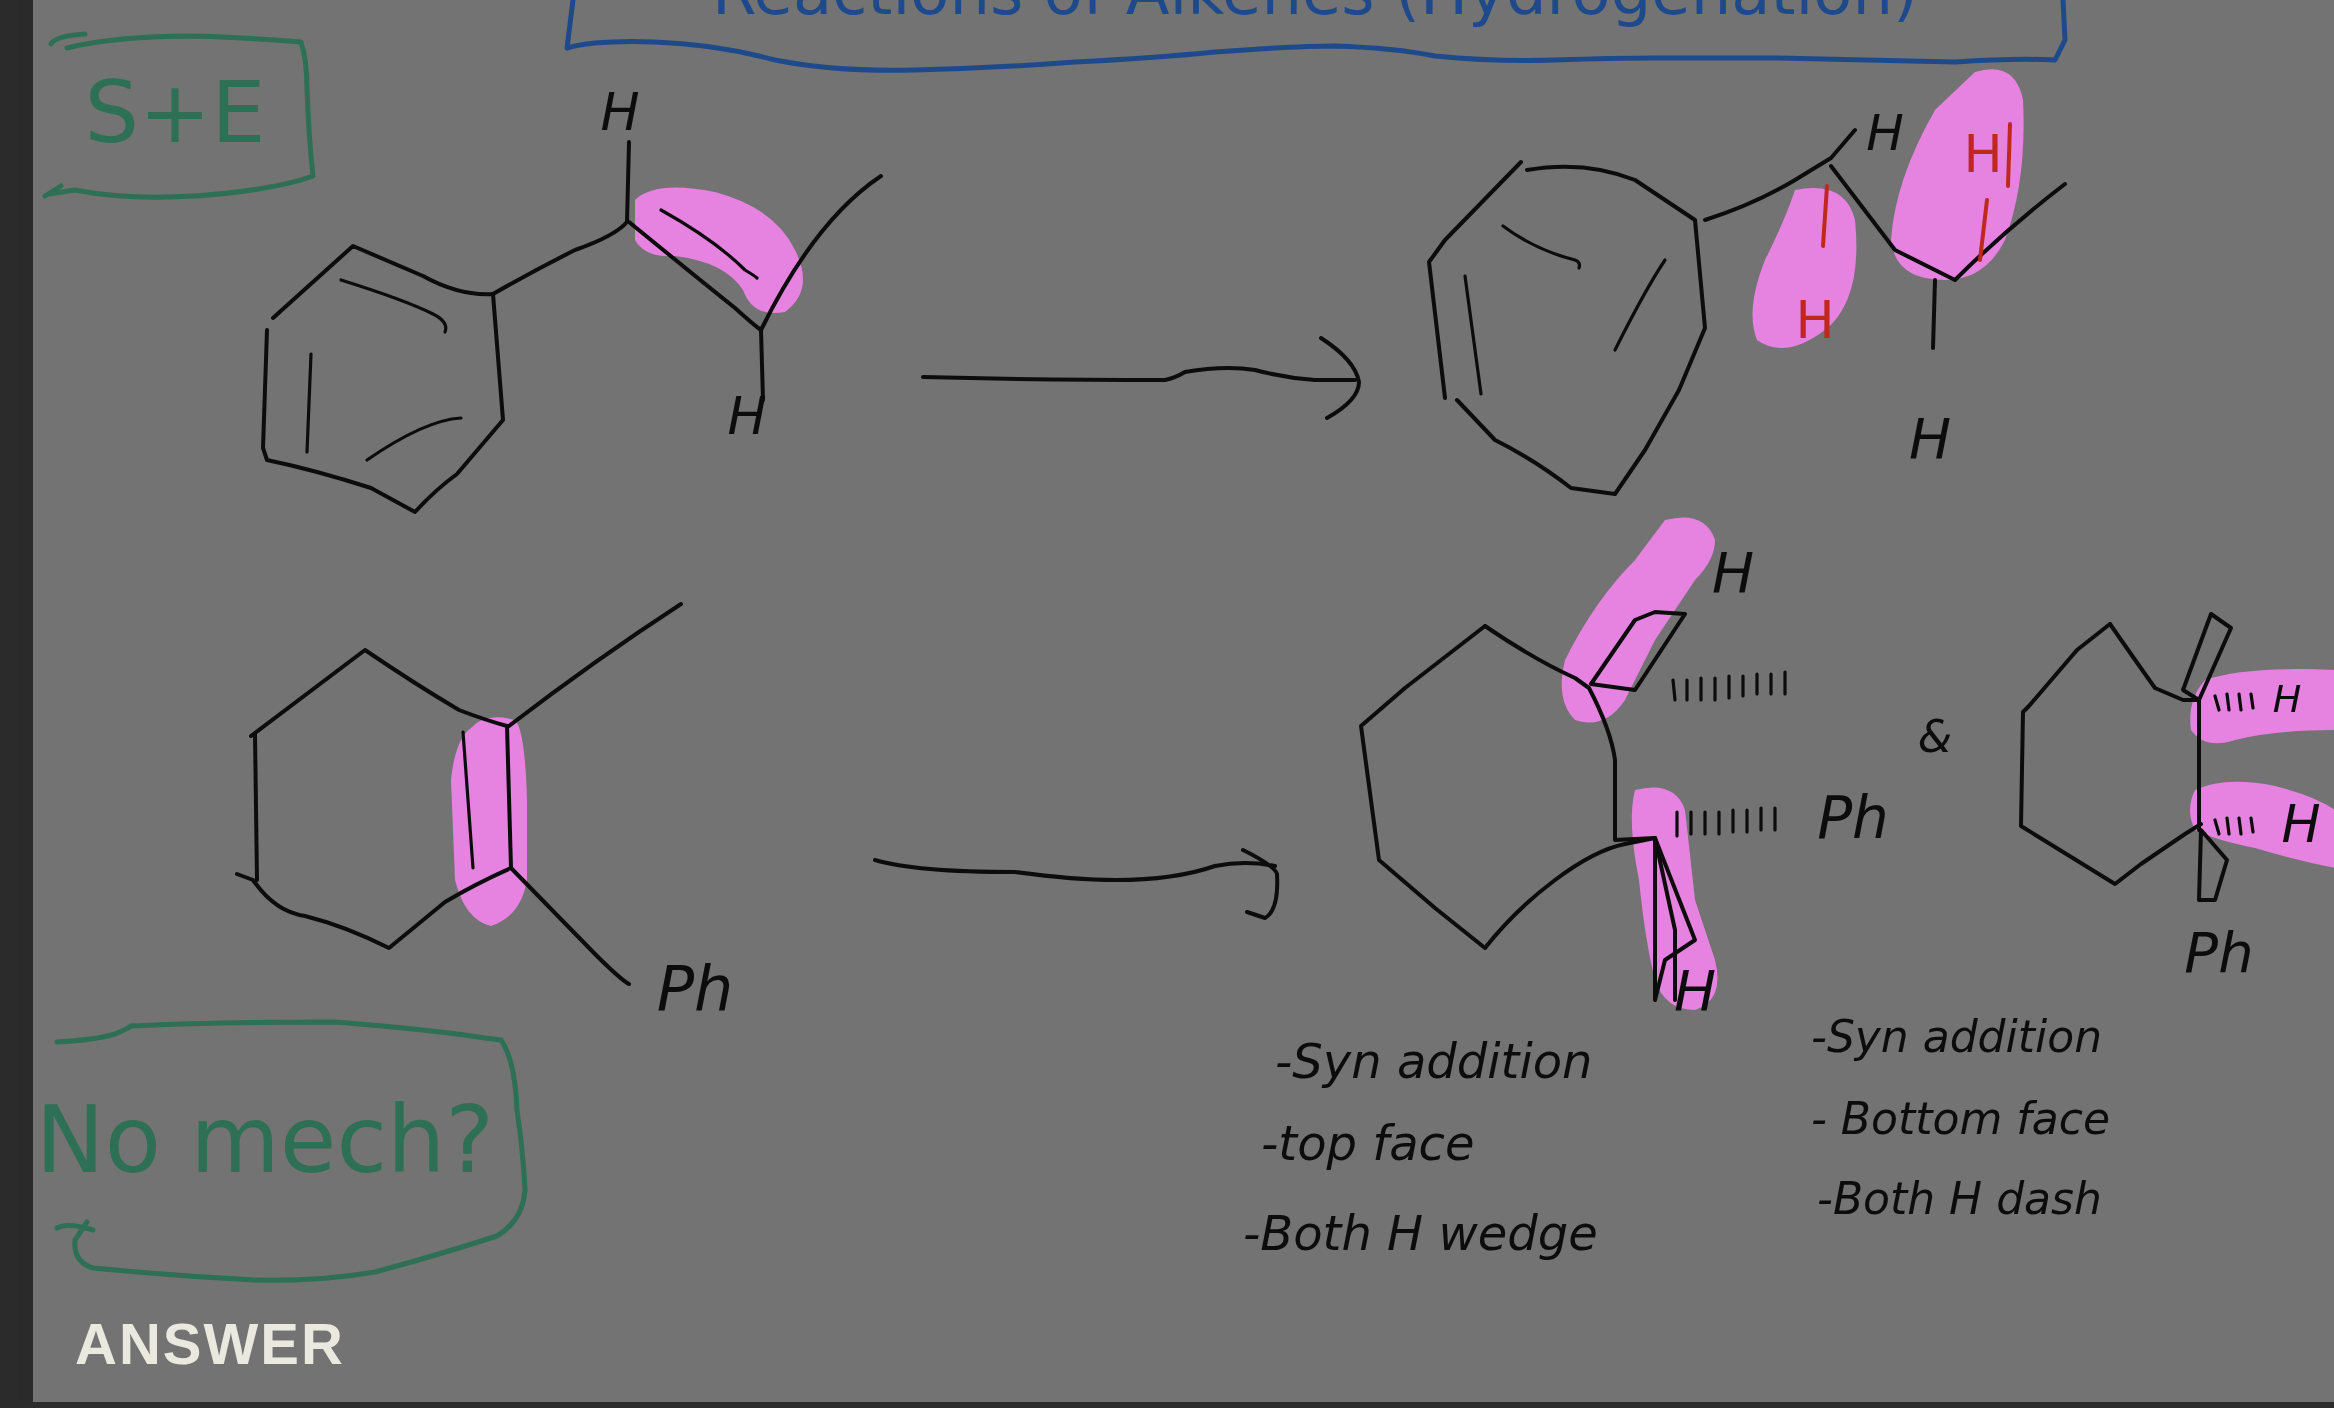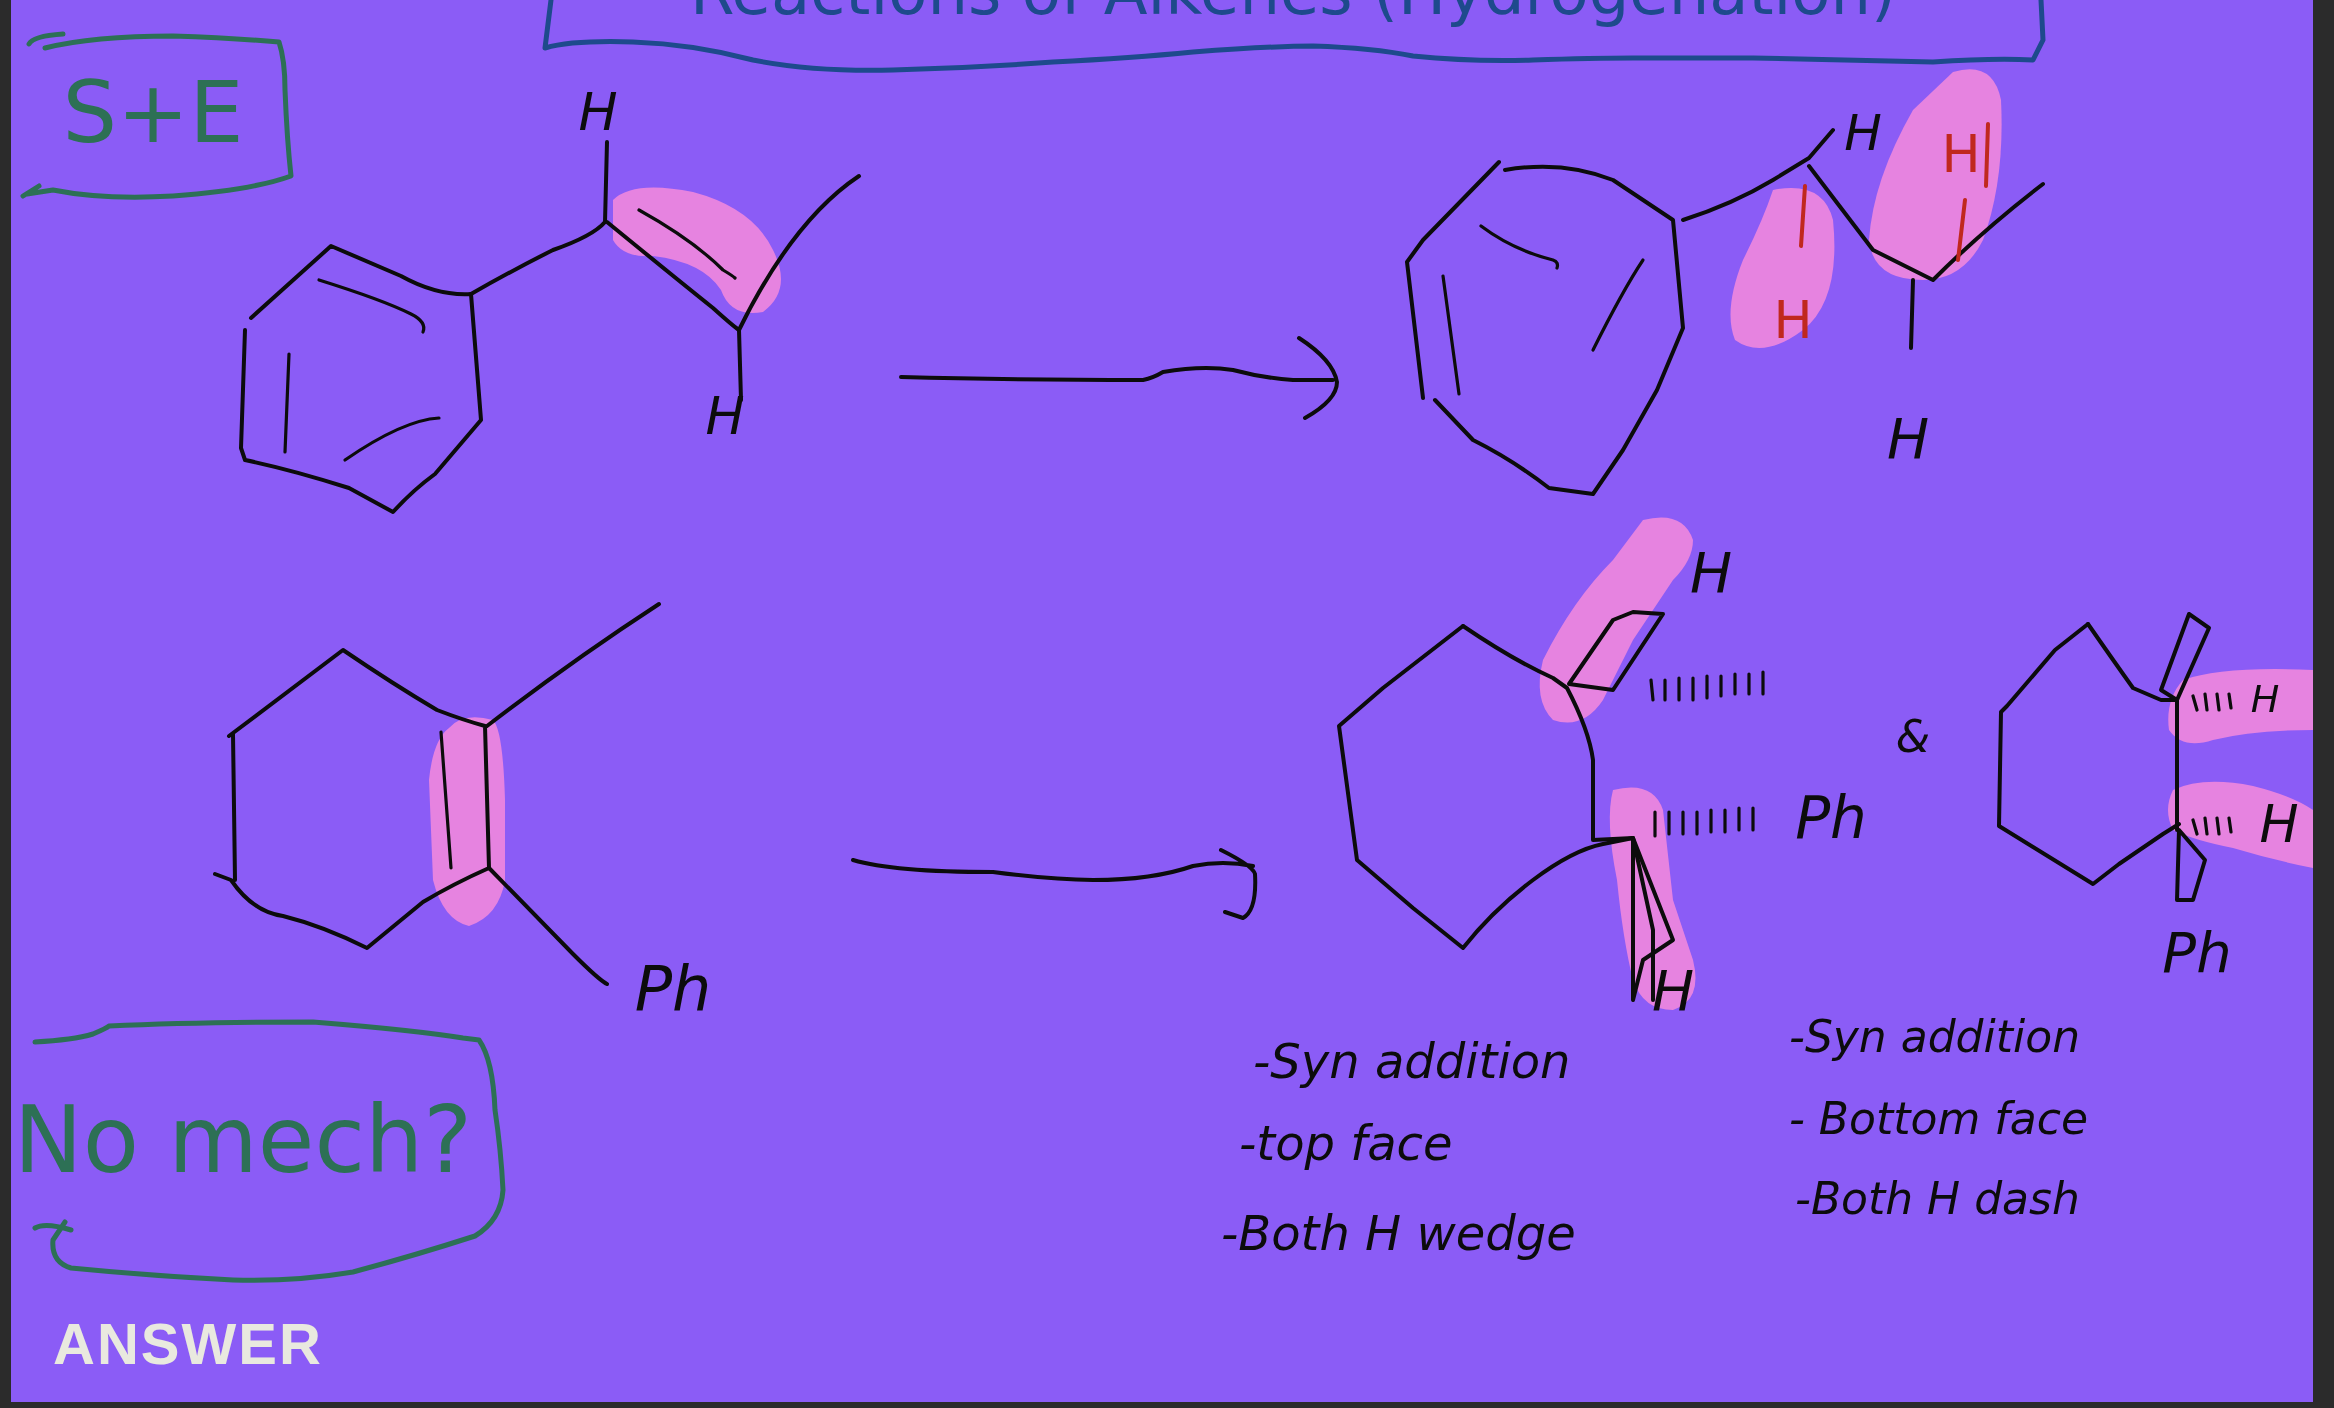--- a/index.html
+++ b/index.html
@@ -1,20 +1,20 @@
 <!DOCTYPE html>
 <html><head>
 <meta charset="utf-8">
 <style>
   html, body { margin:0; padding:0; background:#2a2a2a; }
   body { width:2334px; height:1408px; overflow:hidden; position:relative; font-family:"Liberation Sans", sans-serif; }
   #frame-left { position:absolute; left:0; top:0; width:18px; height:1408px; background:#2b2b2b; }
   #frame-right { position:absolute; left:2320px; top:0; width:14px; height:1408px; background:#2b2b2b; }
   #frame-bottom { position:absolute; left:0; top:1402px; width:2334px; height:6px; background:#2b2b2b; }
-  #canvas { position:absolute; left:11px; top:0; width:2302px; height:1402px; background:#8b5cf6; overflow:hidden; }
+  #canvas { position:absolute; left:33px; top:0; width:2302px; height:1402px; background:#737373; overflow:hidden; }
   svg { position:absolute; left:-18px; top:0; }
   .ink { fill:none; stroke:#0c0c0c; stroke-width:4; stroke-linecap:round; stroke-linejoin:round; }
   .ink-thin { fill:none; stroke:#0c0c0c; stroke-width:3.2; stroke-linecap:round; }
   .green { fill:none; stroke:#2d7055; stroke-width:5; stroke-linecap:round; stroke-linejoin:round; }
   .blue { fill:none; stroke:#1e4a8c; stroke-width:5; stroke-linecap:round; stroke-linejoin:round; }
   .hl { fill:#e683e0; stroke:none; }
   .red { fill:none; stroke:#c0281e; stroke-width:4; stroke-linecap:round; }
   .hand { font-family:"DejaVu Sans", sans-serif; fill:#0c0c0c; font-style:italic; }
   .hand-green { font-family:"DejaVu Sans", sans-serif; fill:#2d7055; }
   .hand-blue { font-family:"DejaVu Sans", sans-serif; fill:#1e4a8c; }

